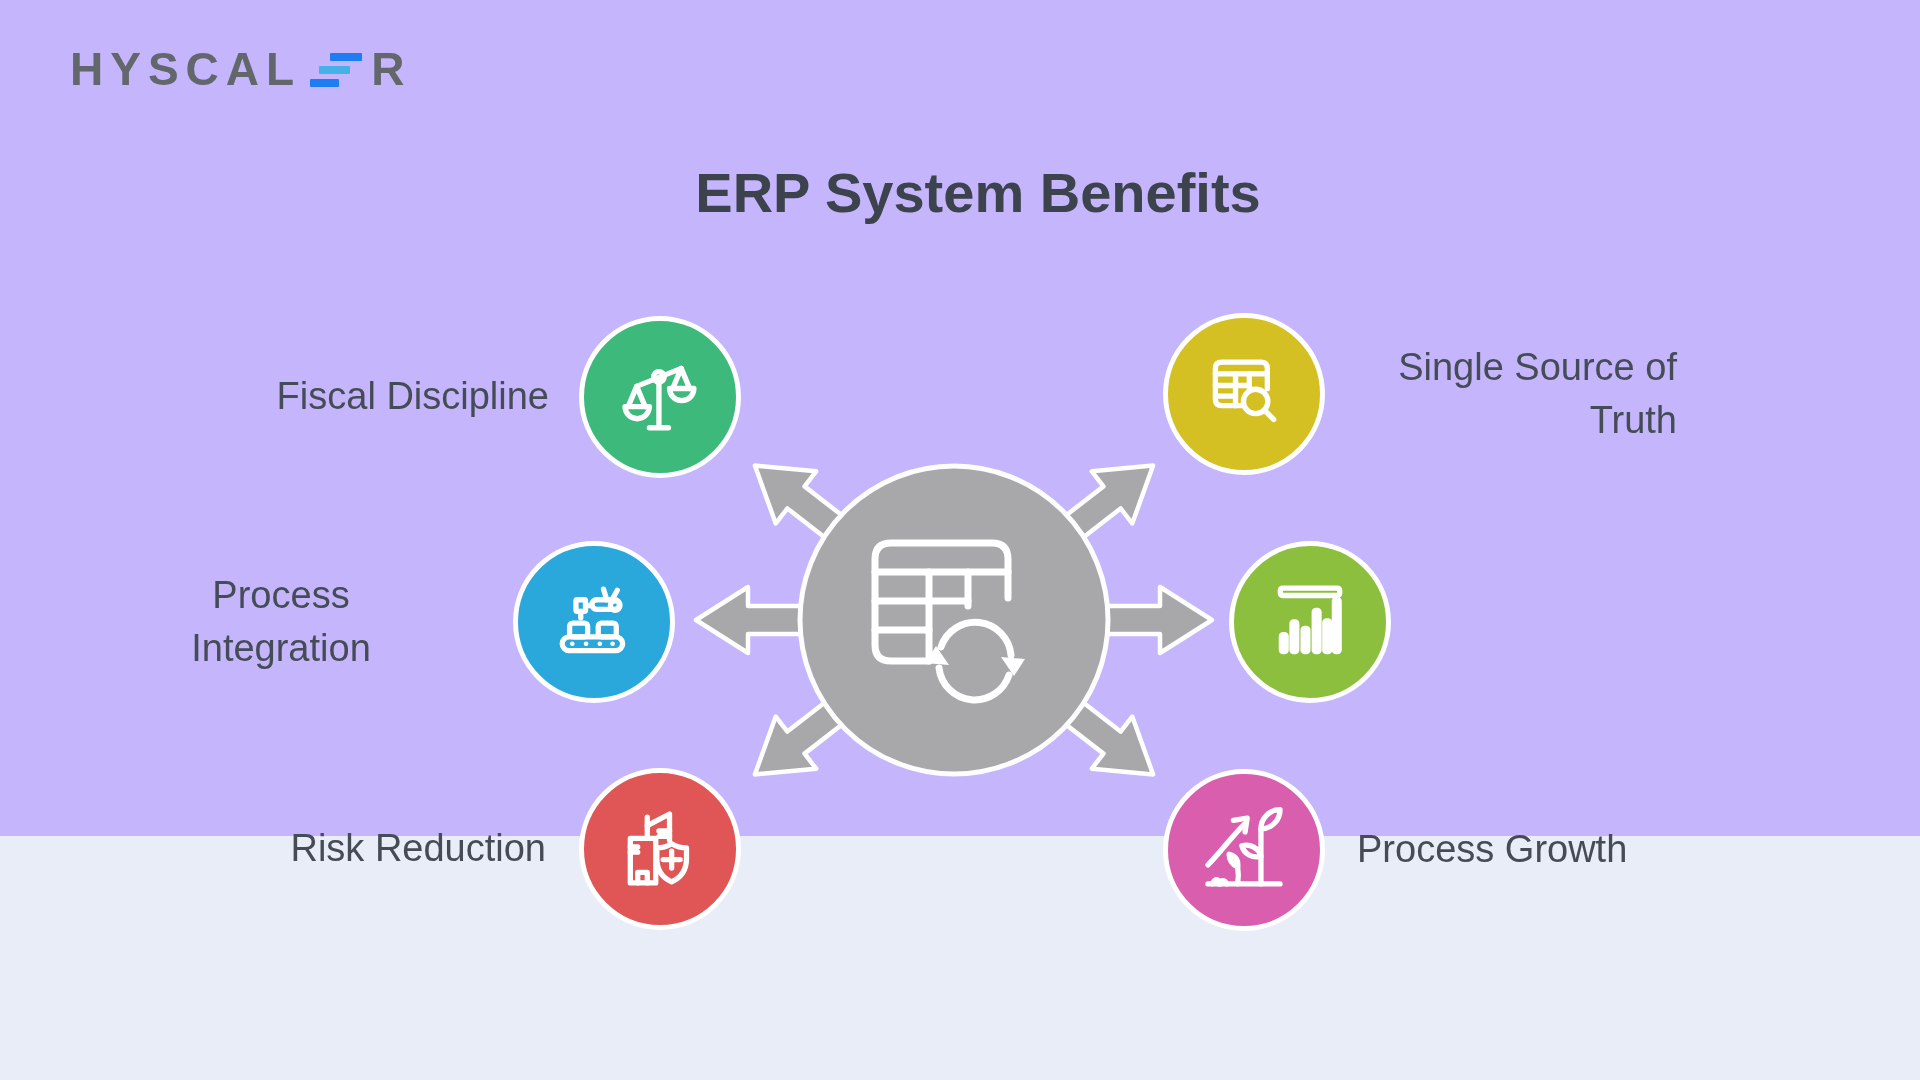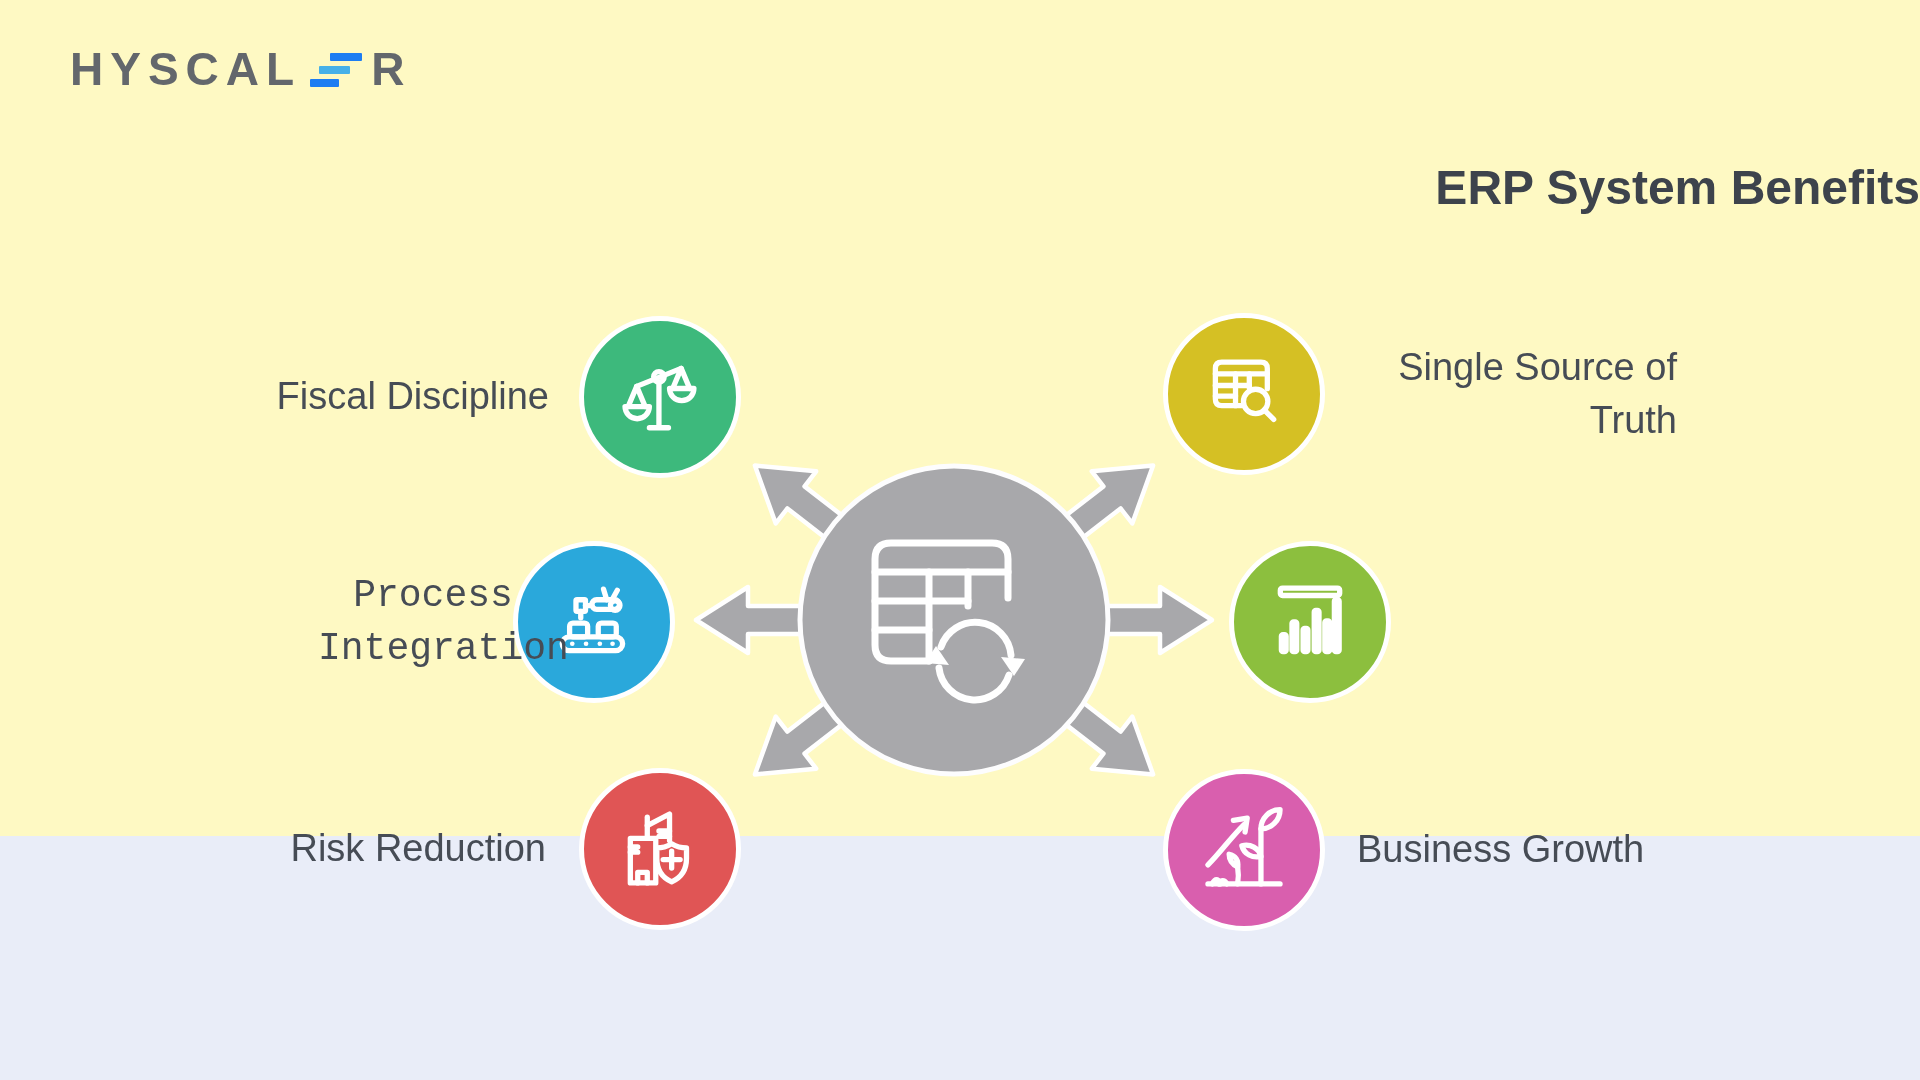--- a/index.html
+++ b/index.html
@@ -2,34 +2,34 @@
 <html><head>
 <meta charset="utf-8">
 <style>
   html,body{margin:0;padding:0;}
   body{
     width:1920px;height:1080px;
     background:#e9edf8;
     font-family:"Liberation Sans", sans-serif;
     overflow:hidden;
   }
-  .canvas{position:relative;width:1920px;height:836px;background:#fef9c3;}
+  .canvas{position:relative;width:1920px;height:836px;background:#c4b5fd;}
 
   
   .logo{position:absolute;left:70px;top:52px;display:flex;align-items:center;gap:9px;}
   .logo-text{font-size:46px;font-weight:700;letter-spacing:7px;color:#63676c;line-height:34px;}
   .logo-e{position:relative;width:52px;height:33px;display:inline-block;}
   .logo-e .bar{position:absolute;height:8px;border-radius:1px;}
   .logo-e .bar.top{left:20px;width:32px;top:0;background:#1d7df2;}
   .logo-e .bar.mid{left:9px;width:31px;top:13px;background:#46b0e8;}
   .logo-e .bar.bot{left:0;width:29px;top:26px;background:#1d7df2;}
 
   
-  .title{position:absolute;left:0;right:0;top:160px;text-align:right;
-         font-size:48px;font-weight:700;color:#3d434c;margin-left:36px;}
+  .title{position:absolute;left:0;right:0;top:160px;text-align:center;
+         font-size:56px;font-weight:700;color:#3d434c;margin-left:36px;}
 
   
   .hub-layer{position:absolute;left:0;top:0;}
 
   
   .node{position:absolute;width:152px;height:152px;border-radius:50%;
         border:5px solid #ffffff;display:flex;align-items:center;justify-content:center;}
   .node svg{width:106px;height:106px;}
   .icon-stroke{fill:none;stroke:#ffffff;stroke-width:5;stroke-linecap:round;stroke-linejoin:round;}
   .icon-fill{fill:#ffffff;stroke:none;}
@@ -39,21 +39,21 @@
   .node-risk     {left:579px;top:768px;}
   .node-truth    {left:1163px;top:313px;}
   .node-realtime {left:1229px;top:541px;}
   .node-growth   {left:1163px;top:769px;}
 
   
   .label{position:absolute;font-size:38px;line-height:1.4;color:#464c55;transform:translateY(-50%);}
   .label.left-side{text-align:center;}
   .label.right-side{text-align:right;}
   .label-fiscal   {right:1371px;top:397px;white-space:nowrap;}
-  .label-process  {right:1372px;top:622px;max-width:230px;font-family:Liberation Mono, monospace;}
+  .label-process  {right:1524px;top:622px;max-width:230px;}
   .label-risk     {right:1374px;top:849px;white-space:nowrap;margin-left:42px;}
   .label-truth    {left:1357px;top:394px;max-width:320px;}
   .label-realtime {left:1424px;top:622px;max-width:200px;}
   .label-growth   {left:1357px;top:850px;white-space:nowrap;}
 </style>
 </head>
 <body>
 
 <div class="canvas">
 
@@ -191,15 +191,15 @@
         <path d="M16,64 C28,52 36,40 50,26"></path>
         <path d="M53,20 L40,22 M53,20 L51,33"></path>
       </g>
     </svg>
   </div>
 
   <div class="label left-side label-fiscal">Fiscal Discipline</div>
   <div class="label left-side label-process">Process Integration</div>
   <div class="label left-side label-risk">Risk Reduction</div>
   <div class="label right-side label-truth">Single Source of Truth</div>
-  <div class="label right-side label-growth">Business Growth</div>
+  <div class="label right-side label-growth">Process Growth</div>
 
 </div>
 
 </body></html>

